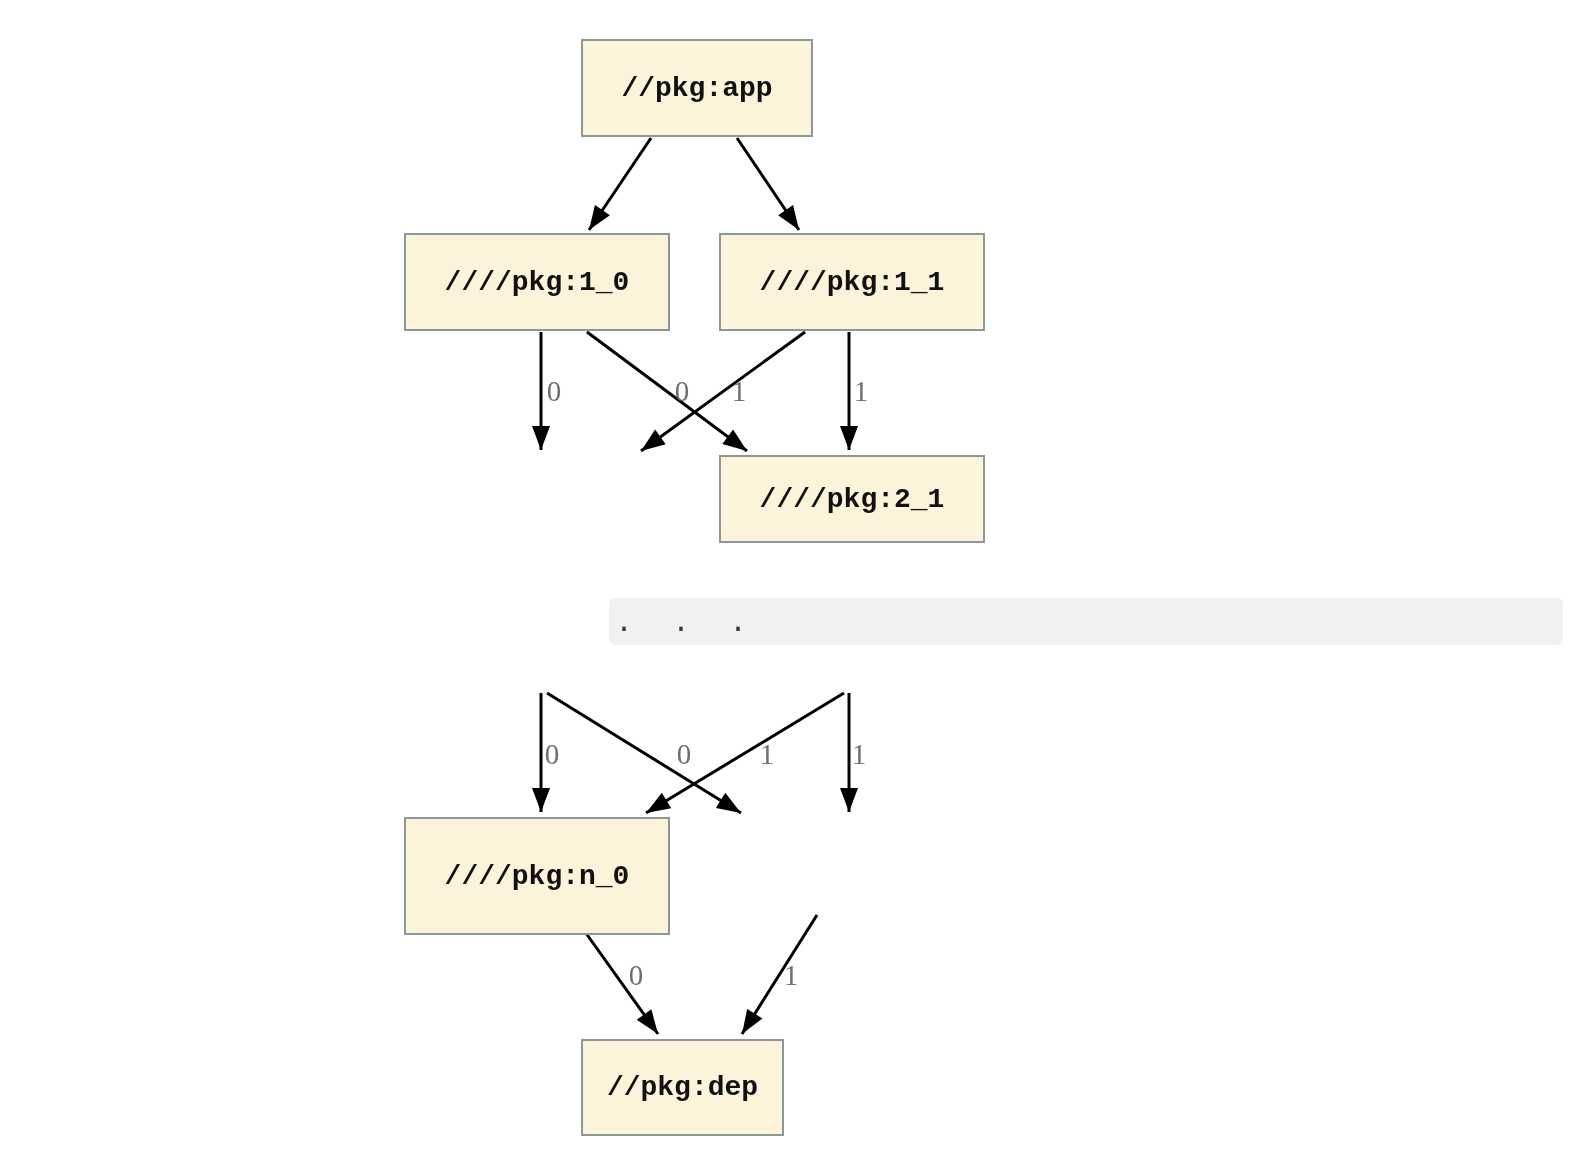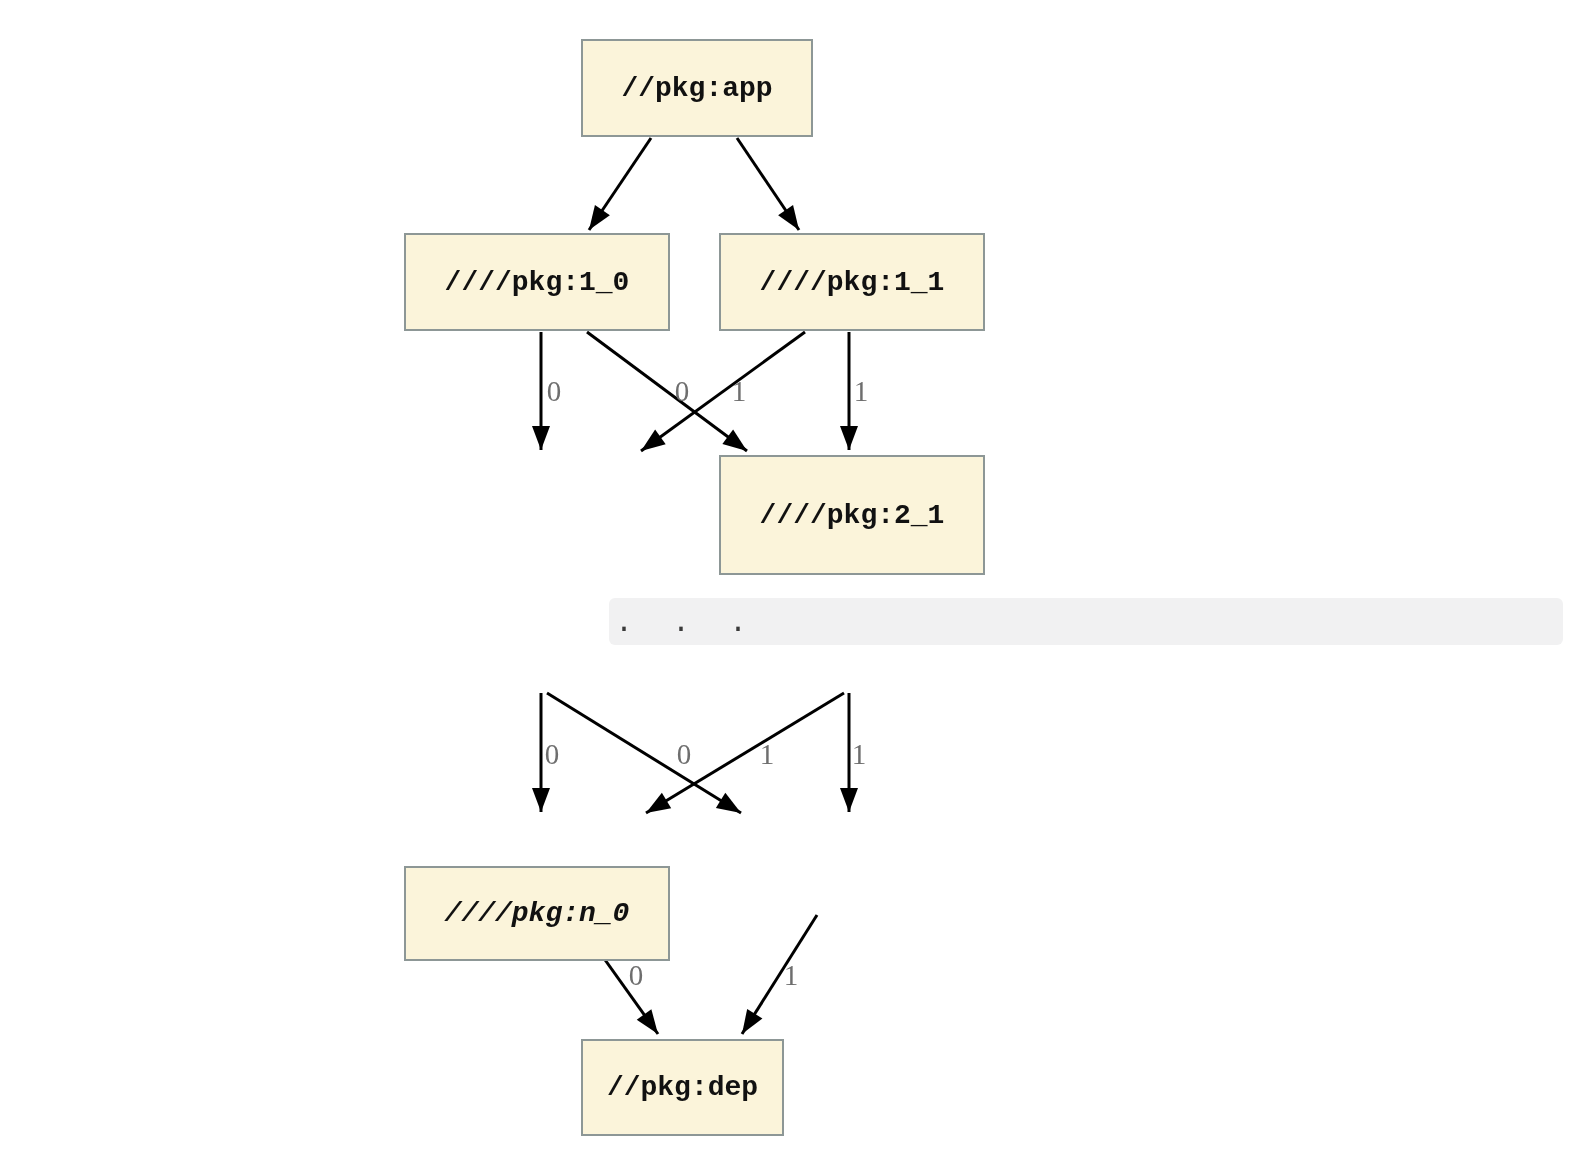--- a/index.html
+++ b/index.html
@@ -114,24 +114,24 @@
       <div class="edge-label" style="left: 791px; top: 975px;">1</div>
       <div class="node" style="left: 581px; top: 39px; width: 232px; height: 98px;">
         <span class="node-label">//pkg:app</span>
       </div>
       <div class="node" style="left: 404px; top: 233px; width: 266px; height: 98px; justify-content: center;">
         <span class="node-label">////pkg:1_0</span>
       </div>
       <div class="node" style="left: 719px; top: 233px; width: 266px; height: 98px;">
         <span class="node-label">////pkg:1_1</span>
       </div>
-      <div class="node" style="left: 719px; top: 455px; width: 266px; height: 120px;">
+      <div class="node" style="left: 719px; top: 455px; width: 266px; height: 88px;">
         <span class="node-label">////pkg:2_1</span>
       </div>
-      <div class="node" style="left: 404px; top: 866px; width: 266px; height: 95px; font-style: italic;">
+      <div class="node" style="left: 404px; top: 817px; width: 266px; height: 118px;">
         <span class="node-label">////pkg:n_0</span>
       </div>
       <div class="node" style="left: 581px; top: 1039px; width: 203px; height: 97px;">
         <span class="node-label">//pkg:dep</span>
       </div>
     </div>
 
 </div>
 
 </body></html>

